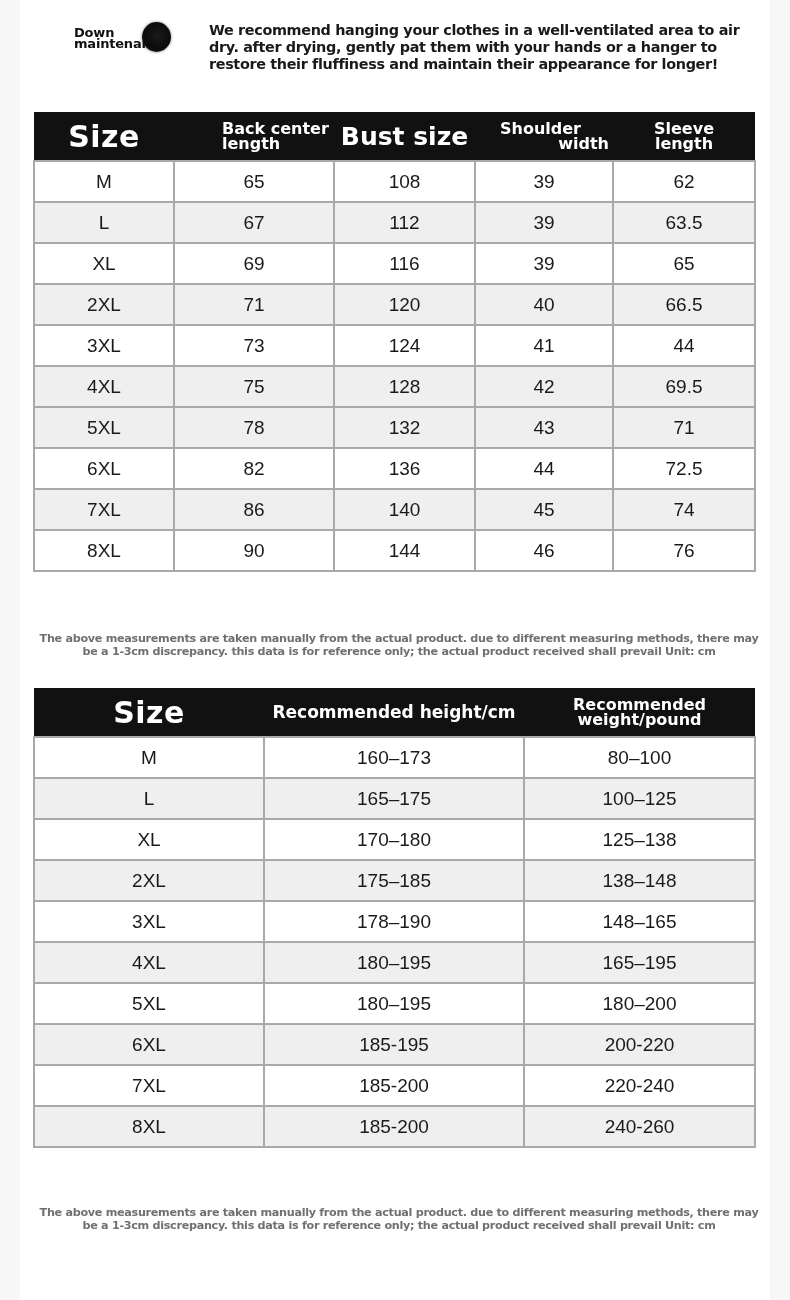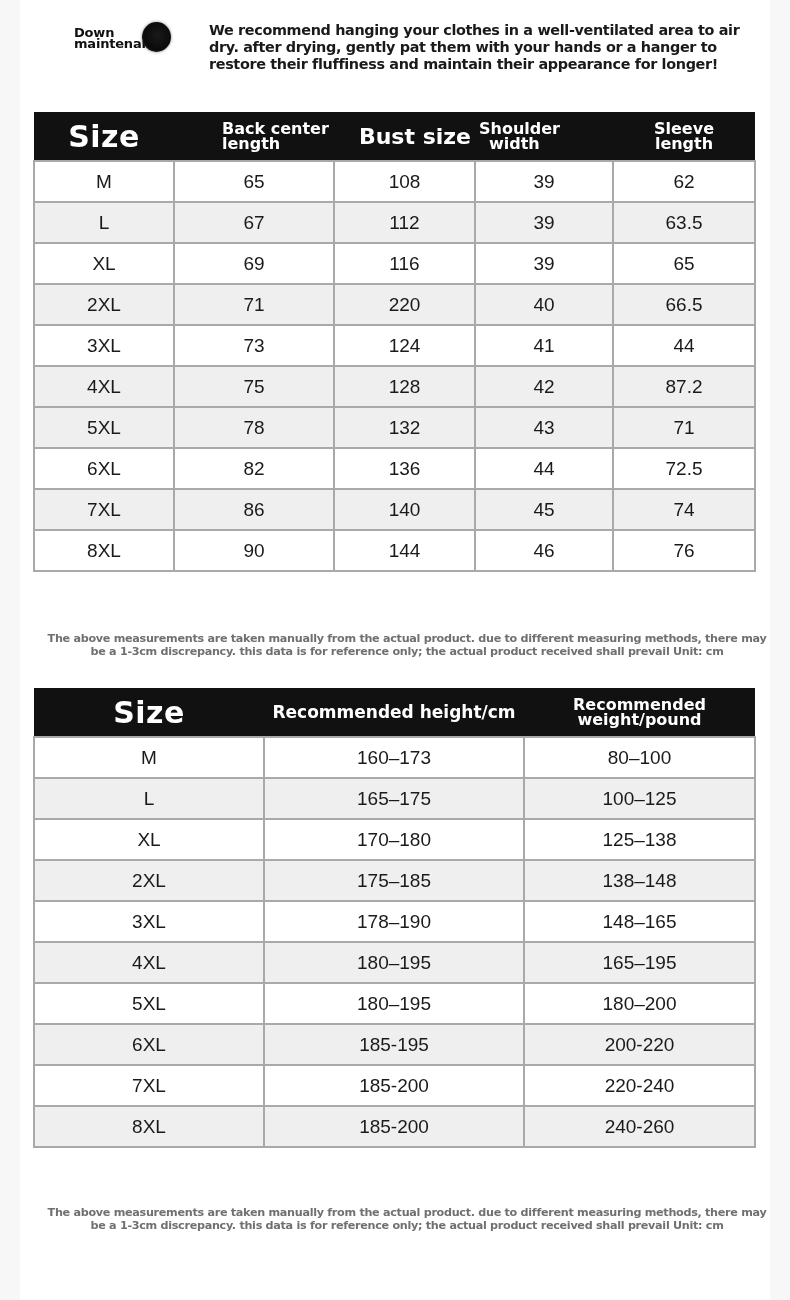--- a/index.html
+++ b/index.html
@@ -45,28 +45,28 @@
     height: 39px; padding: 0; text-align: center; vertical-align: middle;
     border: 2px solid #a9a9a9;
     font-family: "Liberation Sans", sans-serif;
     font-size: 19px; color: #1a1a1a;
   }
   table.size tr.w td { background: #ffffff; }
   table.size tr.g td { background: #efefef; }
 
   .h-size { font-size: 30px; text-align: center; letter-spacing: 0.5px; }
   .h-small { font-size: 16px; line-height: 15px; }
-  .h-mid { font-size: 22px; text-align: right; }
+  .h-mid { font-size: 25px; text-align: center; }
   .h-rec { font-size: 17px; text-align: center; margin-top: 12px; }
 
   #t1 { top: 112px; }
   #t2 { top: 688px; }
 
   .note {
-    position: absolute; left: 32px; width: 750px; text-align: center;
+    position: absolute; left: 24px; width: 750px; text-align: center;
     font-family: "DejaVu Sans", sans-serif; font-weight: bold;
     font-size: 11.2px; line-height: 13px; color: #707070;
     letter-spacing: -0.3px;
   }
   #note1 { top: 632px; }
   #note2 { top: 1206px; }
 </style>
 </head>
 <body>
 
@@ -88,21 +88,21 @@
       <col style="width:142px">
   </colgroup>
   <thead>
     <tr>
       <th class="h-size">Size</th>
       <th class="h-small" style="text-align:left;padding-left:48px;">
         <div>Back center</div>
         <div>length</div>
       </th>
       <th class="h-mid">Bust size</th>
-      <th class="h-small" style="text-align:left;">
+      <th class="h-small" style="text-align:right;">
         <div style="margin-right:28px;">Shoulder</div>
         <div style="margin-left:10px;">width</div>
       </th>
       <th class="h-small" style="text-align:center;">
         <div>Sleeve</div>
         <div>length</div>
       </th>
     </tr>
   </thead>
   <tbody>
@@ -123,37 +123,37 @@
     <tr class="w">
       <td>XL</td>
       <td>69</td>
       <td>116</td>
       <td>39</td>
       <td>65</td>
     </tr>
     <tr class="g">
       <td>2XL</td>
       <td>71</td>
-      <td>220</td>
+      <td>120</td>
       <td>40</td>
       <td>66.5</td>
     </tr>
     <tr class="w">
       <td>3XL</td>
       <td>73</td>
       <td>124</td>
       <td>41</td>
       <td>44</td>
     </tr>
     <tr class="g">
       <td>4XL</td>
       <td>75</td>
       <td>128</td>
       <td>42</td>
-      <td>87.2</td>
+      <td>69.5</td>
     </tr>
     <tr class="g">
       <td>5XL</td>
       <td>78</td>
       <td>132</td>
       <td>43</td>
       <td>71</td>
     </tr>
     <tr class="w">
       <td>6XL</td>

